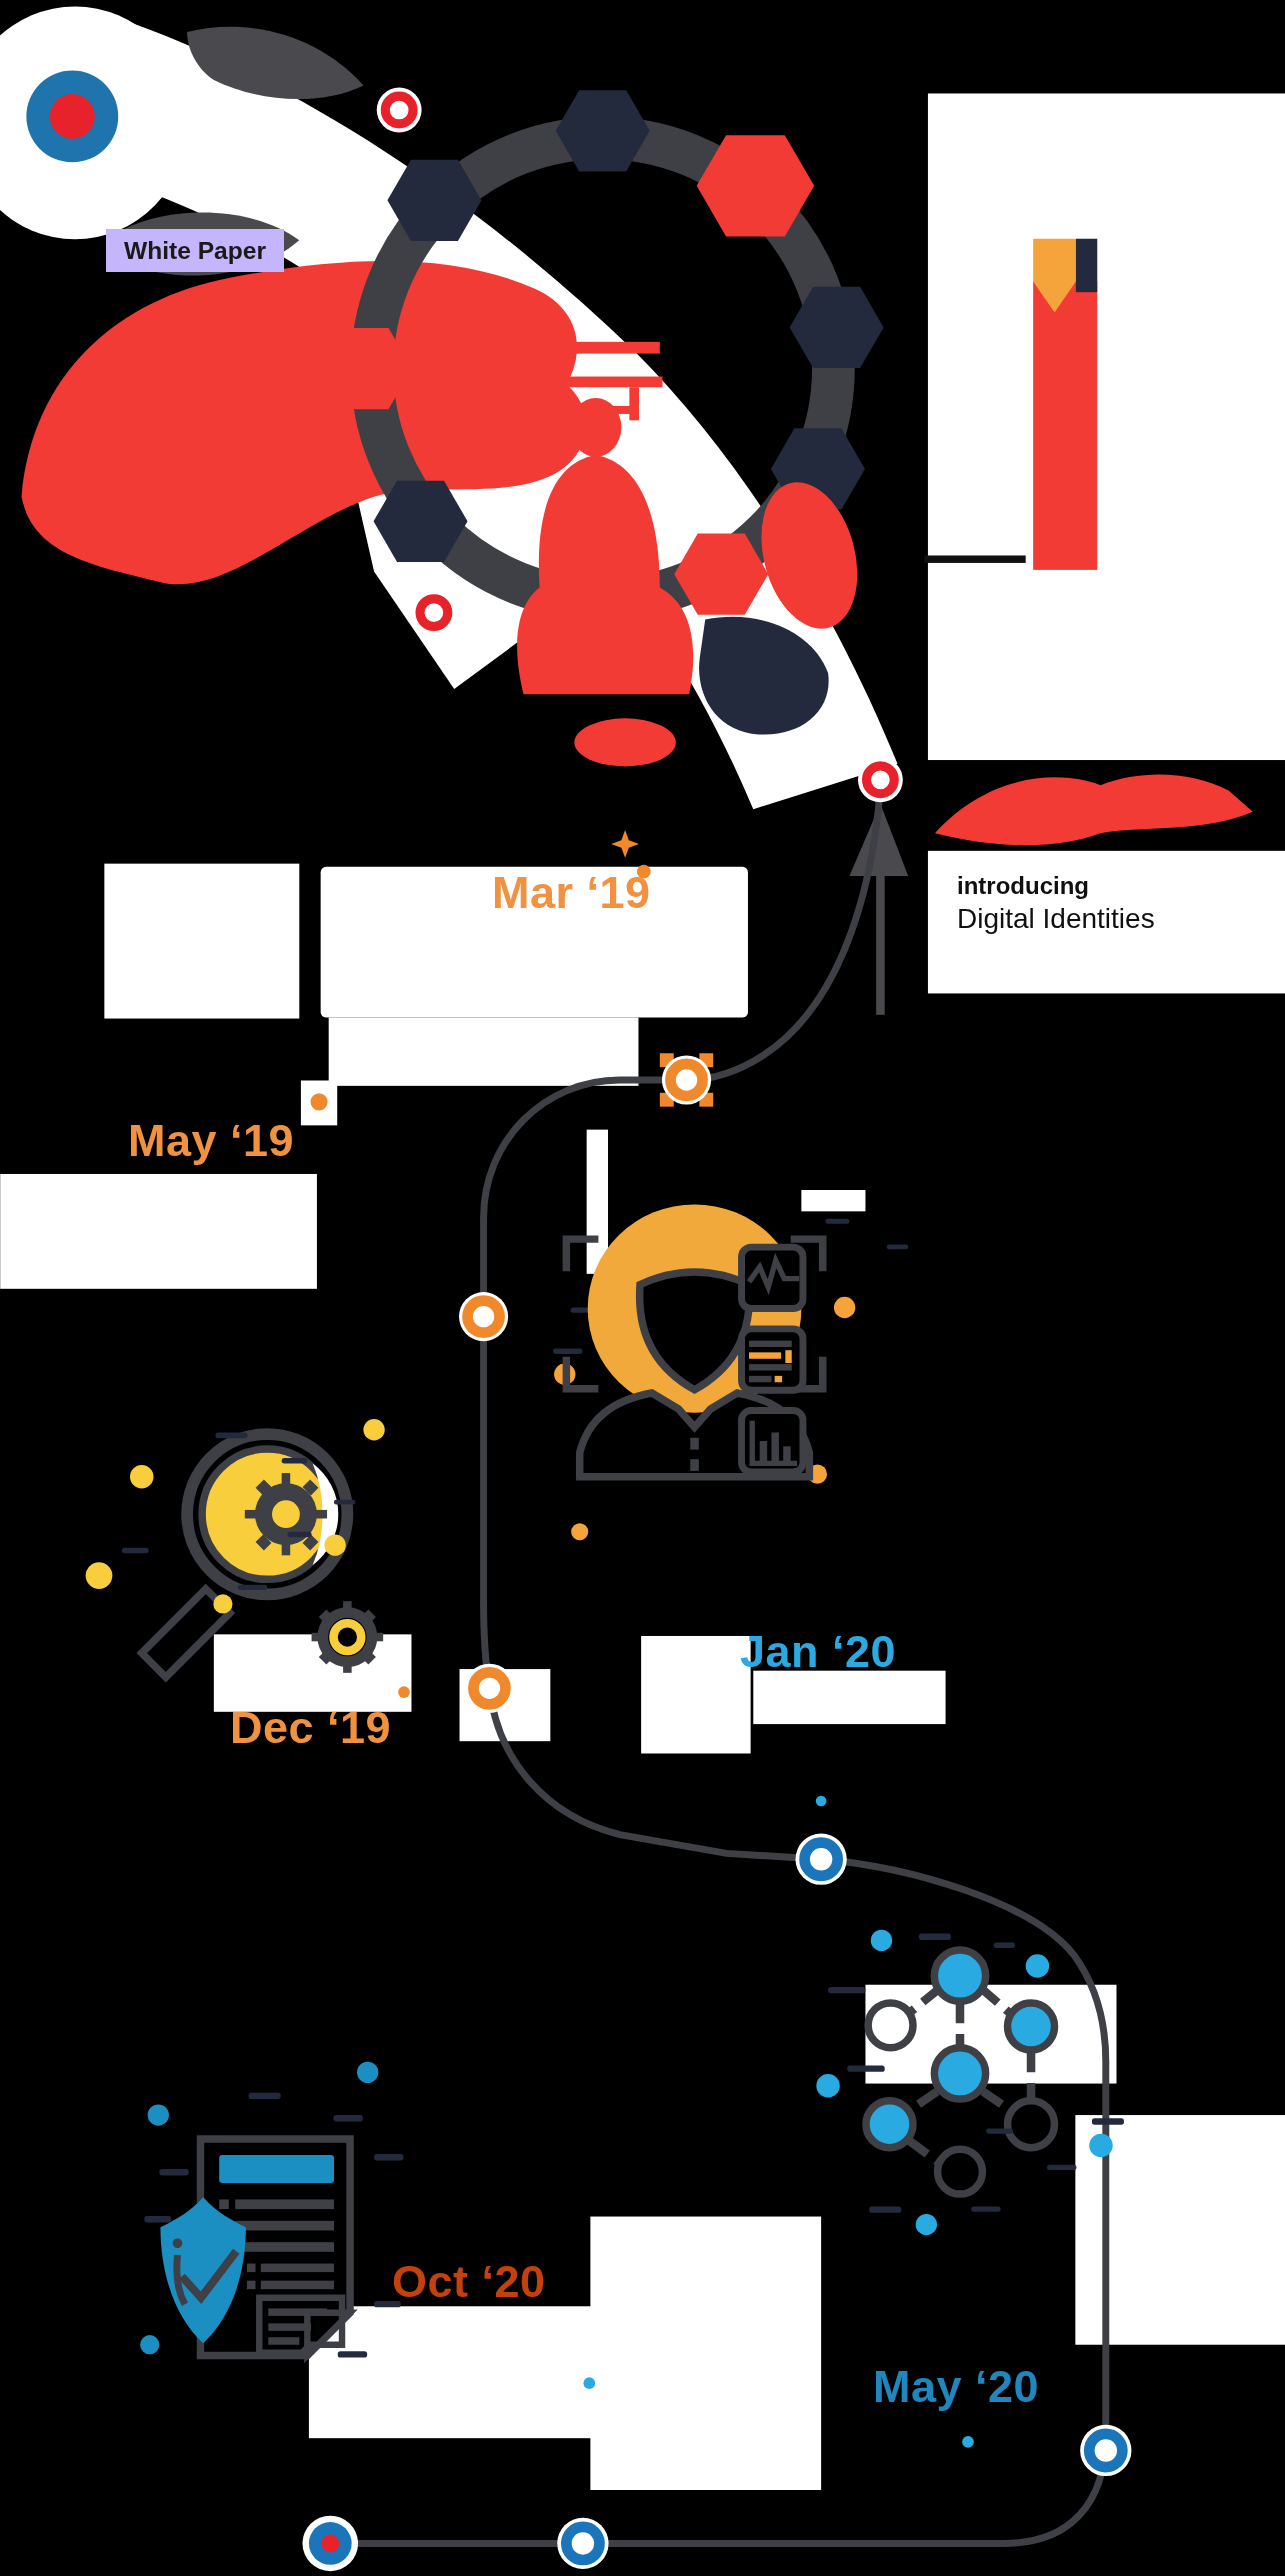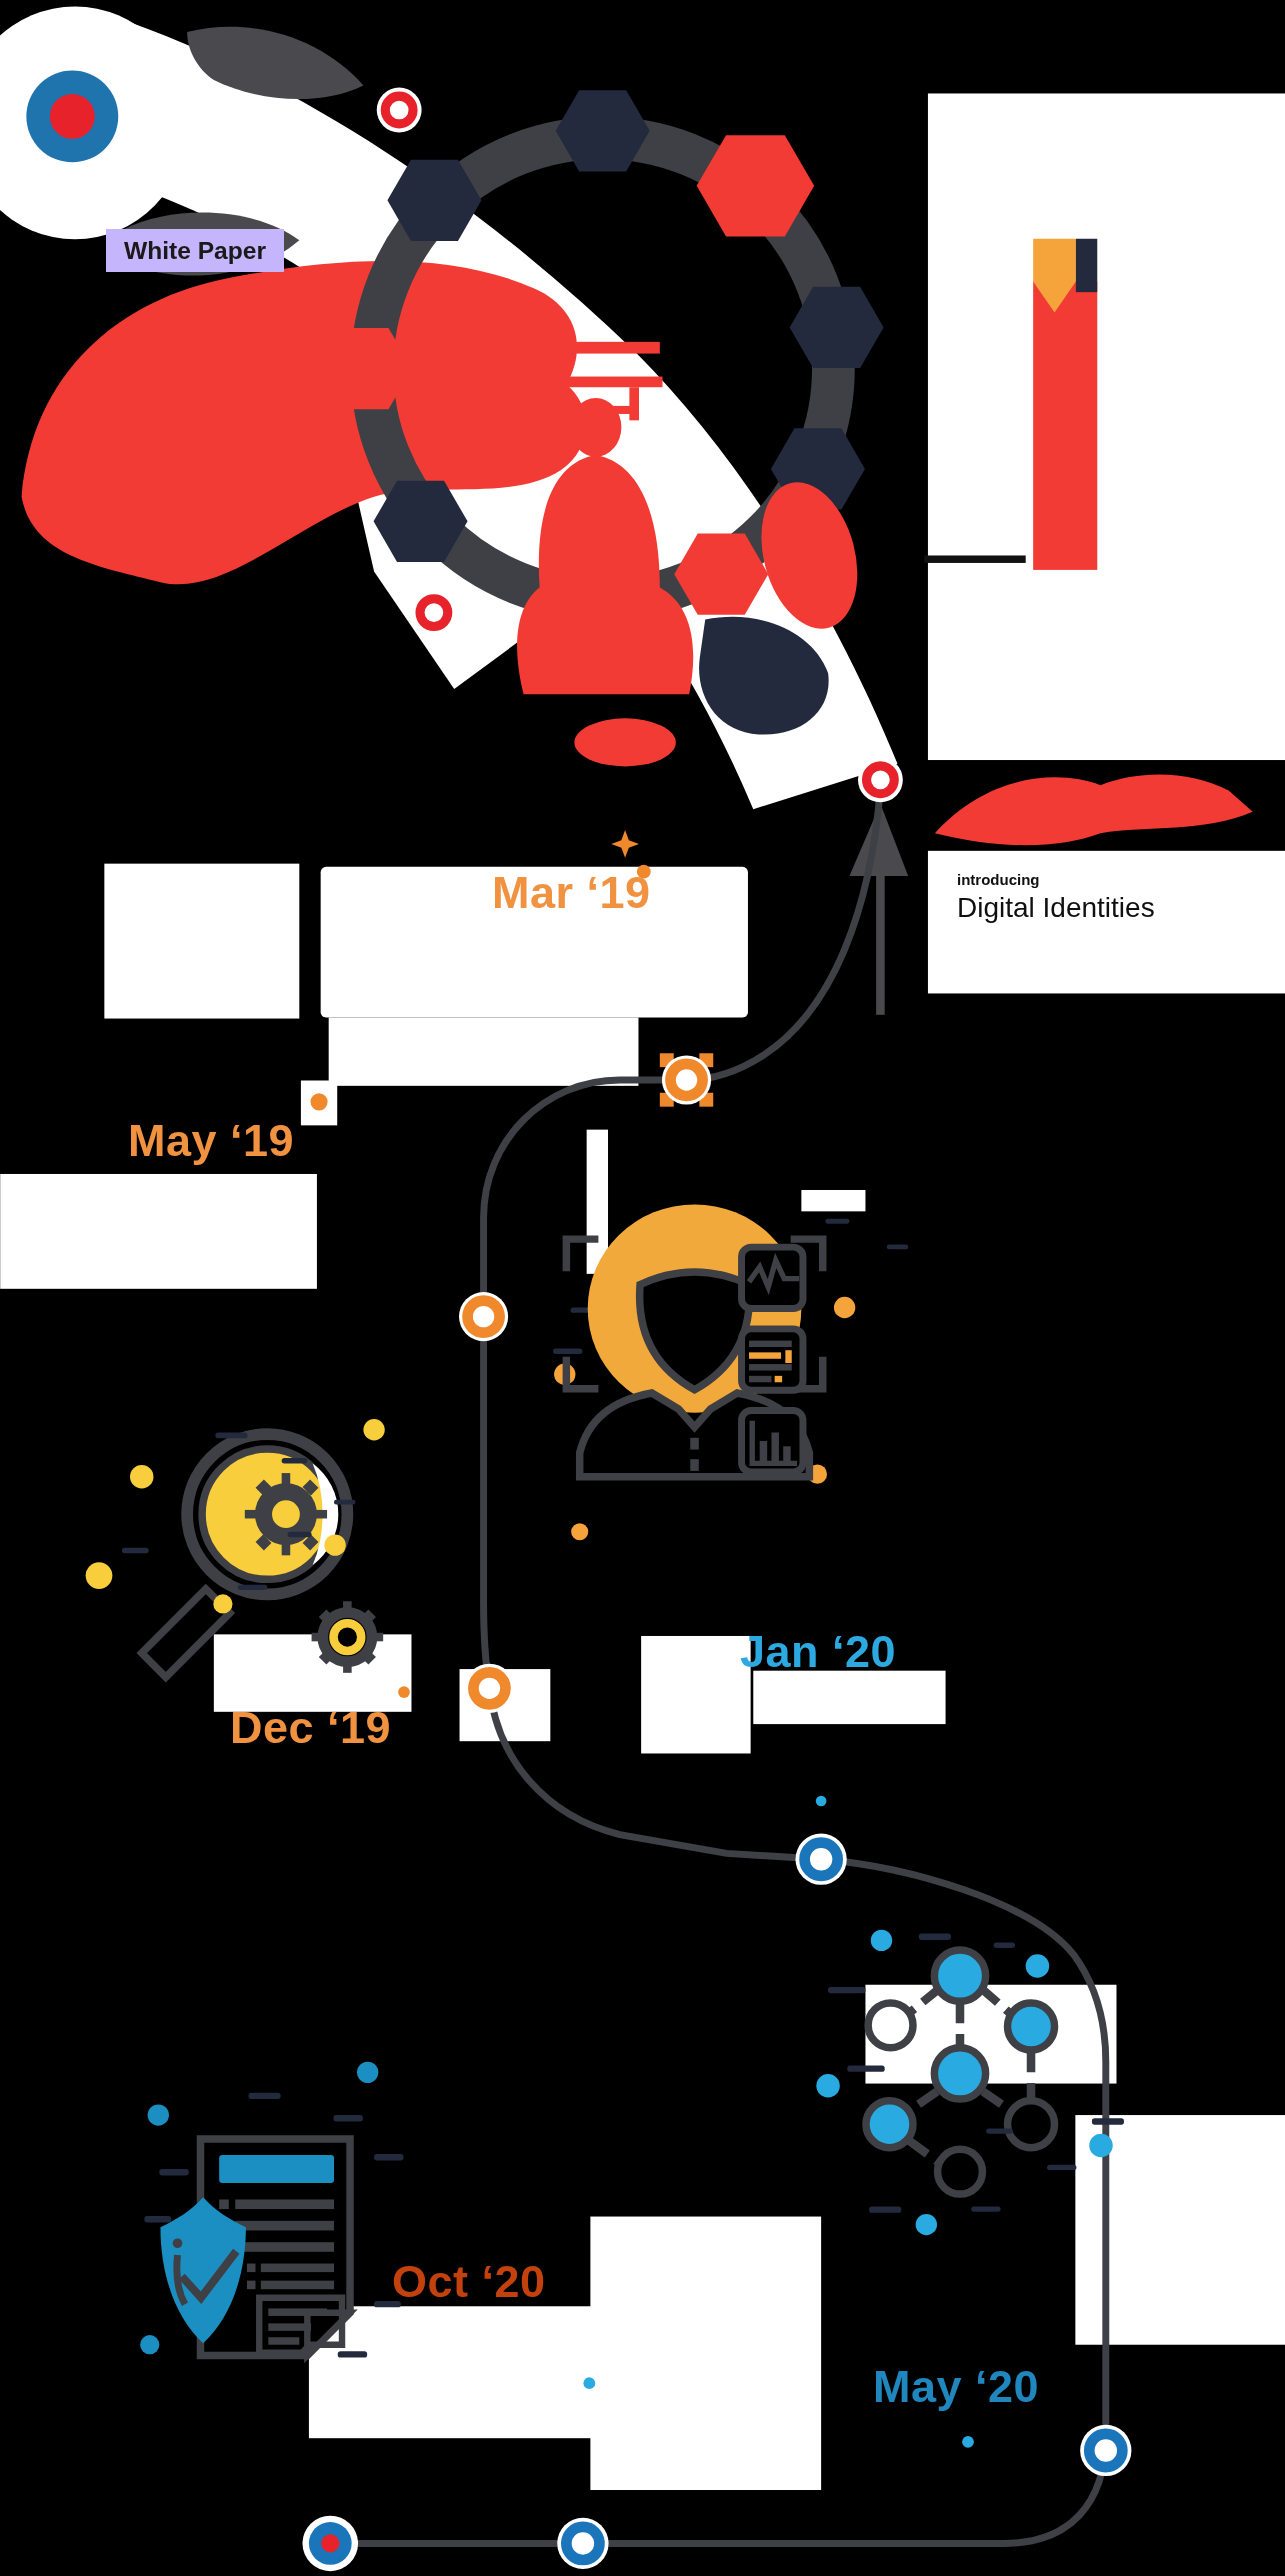--- a/index.html
+++ b/index.html
@@ -4,21 +4,21 @@
 <style>
   html,body{margin:0;padding:0;background:#000;}
   #canvas{position:relative;width:1286px;height:2576px;background:#000;overflow:hidden;
           font-family:"Liberation Sans",sans-serif;}
   #art{position:absolute;left:0;top:0;width:1286px;height:2576px;}
   .label{position:absolute;font-weight:bold;white-space:nowrap;}
   .date{font-size:45px;letter-spacing:0.5px;}
   .tag{position:absolute;background:#c4b5fd;display:flex;align-items:center;justify-content:center;
        color:#1a1a1a;font-size:24.6px;font-weight:600;}
   .intro{position:absolute;color:#101010;line-height:1.25;}
-  .intro .l1{font-size:15px;font-weight:bold;}
+  .intro .l1{font-size:24px;font-weight:bold;}
   .intro .l2{font-size:28px;font-weight:normal;}
 </style>
 </head>
 <body>
 
 <div id="canvas">
 
 <svg id="art" viewBox="0 0 2407 4823">
 
   <g>

